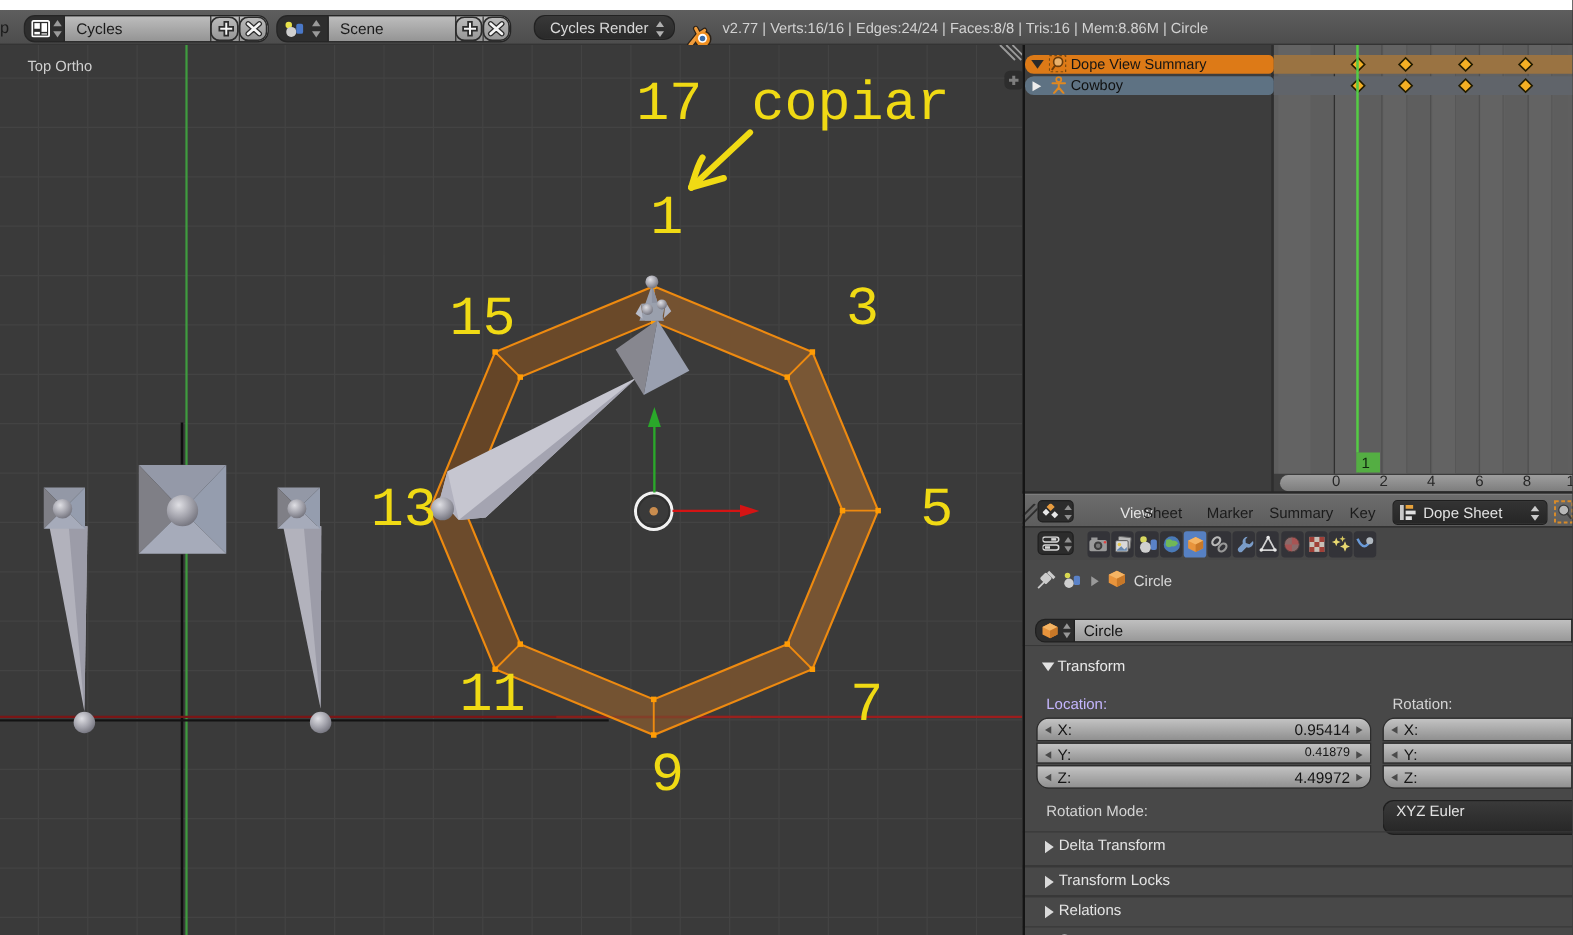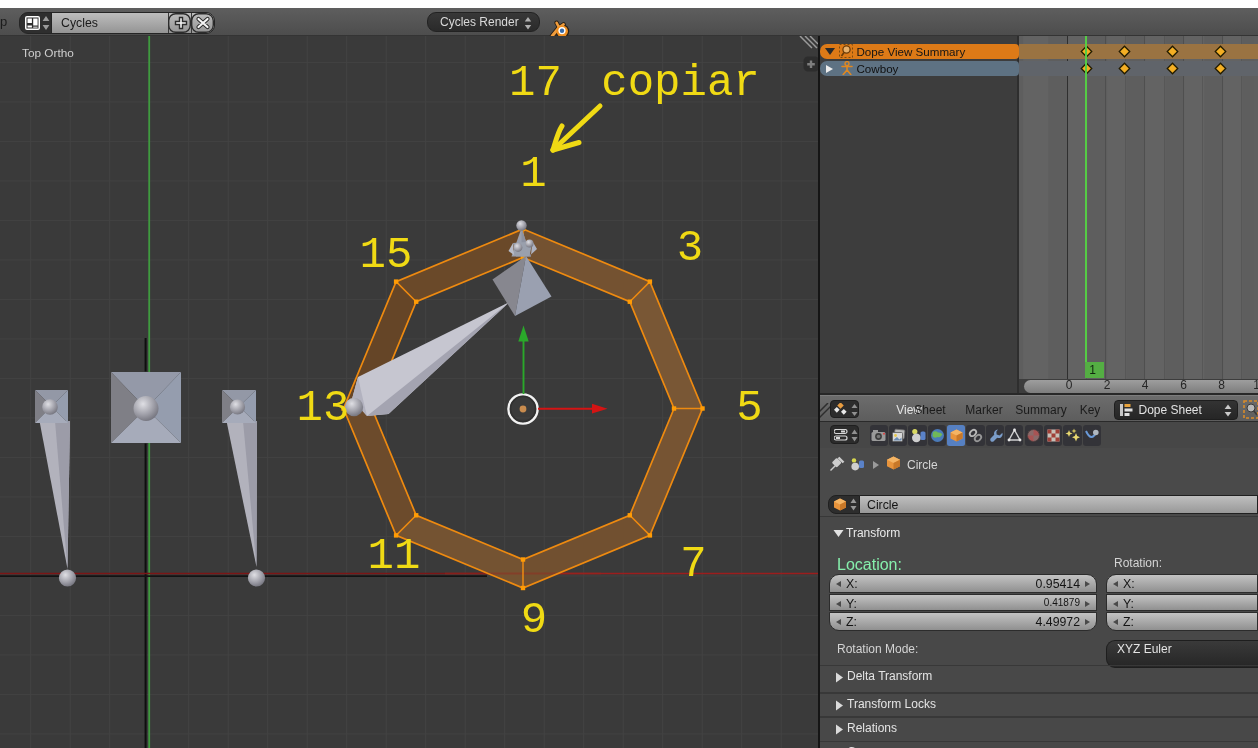--- a/index.html
+++ b/index.html
@@ -34,38 +34,60 @@
       <div class="abs" style="left:171px;top:0;width:23px;height:20px;background:linear-gradient(#bdbdbd,#949494);border-left:1px solid #3a3a3a;"></div>
       <svg class="abs" style="left:148px;top:0;" width="46" height="20">
         <rect x="0.7" y="0.7" width="21.6" height="18.6" rx="7" fill="none" stroke="#2c2c2c" stroke-width="1.4"></rect>
         <rect x="23.7" y="0.7" width="21.6" height="18.6" rx="7" fill="none" stroke="#2c2c2c" stroke-width="1.4"></rect>
         <path d="M11.5 4.5 v4 h-4 v3 h4 v4 h3 v-4 h4 v-3 h-4 v-4 Z" fill="#f4f4f4" stroke="#2c2c2c" stroke-width="1.4"></path>
         <path d="M30.5 6 l4.5 4 m0 0 l4.5 4 m-9 0 l4.5 -4 m0 0 l4.5 -4" stroke="#2c2c2c" stroke-width="4.2" stroke-linecap="round"></path>
         <path d="M30.5 6 l4.5 4 m0 0 l4.5 4 m-9 0 l4.5 -4 m0 0 l4.5 -4" stroke="#f4f4f4" stroke-width="2.2" stroke-linecap="round"></path>
       </svg>
     </div>
 
+    <div class="abs" style="left:221px;top:4px;width:186px;height:20px;border-radius:9px;border:1px solid #252525;background:#2e2e2e;overflow:hidden;">
+      <svg class="abs" style="left:5px;top:3px;" width="18" height="14">
+        <circle cx="4" cy="4" r="2.6" fill="#e8e24a"></circle>
+        <circle cx="6" cy="9.5" r="4" fill="#cfcfcf"></circle>
+        <rect x="10" y="3" width="5.5" height="8" rx="1.5" fill="#4a78c8"></rect>
+      </svg>
+      <svg class="abs" style="left:26px;top:2px;" width="10" height="16">
+          <path d="M5 1 L8.4 6 H1.6 Z" fill="#9a9a9a"></path>
+          <path d="M5 15 L8.4 10 H1.6 Z" fill="#9a9a9a"></path>
+        </svg>
+      <div class="abs" style="left:40px;top:0;width:102px;height:20px;background:linear-gradient(#bdbdbd,#949494);border-left:1px solid #252525;color:#1a1a1a;font-size:12.3px;line-height:20px;padding-left:9px;box-sizing:border-box;">Scene</div>
+      <div class="abs" style="left:142px;top:0;width:22px;height:20px;background:linear-gradient(#bdbdbd,#949494);border-left:1px solid #3a3a3a;"></div>
+      <div class="abs" style="left:164px;top:0;width:22px;height:20px;background:linear-gradient(#bdbdbd,#949494);border-left:1px solid #3a3a3a;"></div>
+      <svg class="abs" style="left:142px;top:0;" width="44" height="20">
+        <rect x="0.7" y="0.7" width="20.6" height="18.6" rx="7" fill="none" stroke="#2c2c2c" stroke-width="1.4"></rect>
+        <rect x="22.7" y="0.7" width="20.6" height="18.6" rx="7" fill="none" stroke="#2c2c2c" stroke-width="1.4"></rect>
+        <path d="M10.5 4.5 v4 h-4 v3 h4 v4 h3 v-4 h4 v-3 h-4 v-4 Z" fill="#f4f4f4" stroke="#2c2c2c" stroke-width="1.4"></path>
+        <path d="M28.5 6 l4.5 4 m0 0 l4.5 4 m-9 0 l4.5 -4 m0 0 l4.5 -4" stroke="#2c2c2c" stroke-width="4.2" stroke-linecap="round"></path>
+        <path d="M28.5 6 l4.5 4 m0 0 l4.5 4 m-9 0 l4.5 -4 m0 0 l4.5 -4" stroke="#f4f4f4" stroke-width="2.2" stroke-linecap="round"></path>
+      </svg>
+    </div>
 
     <div class="abs" style="left:427px;top:4px;width:113px;height:20px;border-radius:9px;border:1px solid #222;background:linear-gradient(#383838,#2a2a2a);color:#d9d9d9;font-size:12px;line-height:19.5px;padding-left:12px;box-sizing:border-box;">Cycles Render
       <svg class="abs" style="right:6px;top:2px;" width="10" height="16">
           <path d="M5 2 L8.2 6.5 H1.8 Z" fill="#b0b0b0"></path>
           <path d="M5 14.5 L8.2 10 H1.8 Z" fill="#b0b0b0"></path>
         </svg>
     </div>
 
     <svg class="abs" style="left:549px;top:12px;" width="22" height="20" viewBox="0 0 22 20">
       <path d="M3.2 16 L10 7.5" stroke="#2a2118" stroke-width="5" stroke-linecap="round"></path>
       <path d="M10 7.5 L7.6 2.8 M10 7.5 L14.6 4.4" stroke="#2a2118" stroke-width="4.4" stroke-linecap="round"></path>
       <circle cx="13.2" cy="11.2" r="7" fill="#2a2118"></circle>
       <path d="M3.2 16 L10 7.5" stroke="#f09c3c" stroke-width="3" stroke-linecap="round"></path>
       <path d="M10 7.5 L7.6 2.8 M10 7.5 L14.6 4.4" stroke="#f09c3c" stroke-width="2.6" stroke-linecap="round"></path>
       <circle cx="13.2" cy="11.2" r="5.8" fill="#ef8f20"></circle>
       <circle cx="13.0" cy="10.6" r="3.6" fill="#ffffff"></circle>
       <circle cx="13.0" cy="10.8" r="2.2" fill="#3a6ba5"></circle>
     </svg>
+    <div class="abs" style="left:578px;top:7.5px;color:#d2d2d2;font-size:11.7px;">v2.77 | Verts:16/16 | Edges:24/24 | Faces:8/8 | Tris:16 | Mem:8.86M | Circle</div>
   </div>
 
   <svg class="abs" id="vp" style="left:0;top:36px;" width="818" height="712" viewBox="0 36 818 712">
 <defs>
 <radialGradient id="sph" cx="0.38" cy="0.32" r="0.75">
  <stop offset="0" stop-color="#dfdfe4"></stop>
           <stop offset="0.55" stop-color="#a2a2ab"></stop>
           <stop offset="1" stop-color="#6e6e78"></stop>
 </radialGradient>
 </defs>
@@ -395,21 +417,21 @@
           <path d="M4.5 13.5 L7.5 9 H1.5 Z" fill="#989898"></path>
         </svg>
  <div class="abs" style="left:32px;top:0;width:398px;height:19.5px;background:linear-gradient(#bfbfbf,#989898);border:1px solid #202020;border-left:none;box-sizing:border-box;color:#141414;font-size:12.3px;line-height:18.5px;padding-left:7px;">Circle</div>
 </div>
 <div class="abs" style="left:0;top:479.5px;width:440px;height:1.5px;background:#383838;"></div>
 <div class="abs" style="left:0;top:481px;width:440px;height:267px;background:#484848;"></div>
 <svg class="abs" style="left:15px;top:493px;" width="11" height="9">
         <path d="M0.5 1 H10.5 L5.5 8 Z" fill="#e2e2e2"></path>
       </svg>
 <div class="abs" style="left:28px;top:490px;font-size:12px;color:#eaeaea;">Transform</div>
-<div class="abs" style="left:19px;top:520px;font-size:16px;color:#86efac;">Location:</div>
+<div class="abs" style="left:19px;top:520px;font-size:12px;color:#c4b5fd;">Location:</div>
 <div class="abs" style="left:296px;top:520px;font-size:12px;color:#d4d4d4;">Rotation:</div>
 <div class="abs" style="left:11px;top:537.5px;width:268px;height:19.5px;background:linear-gradient(#c3c3c3,#909090);border:1px solid #2c2c2c;border-radius:10px 10px 0 0;box-sizing:border-box;">
  <svg class="abs" style="left:5px;top:5.5px;" width="7" height="8">
           <path d="M6 1 L1 4 L6 7 Z" fill="#4a4a4a"></path>
         </svg>
  <div class="abs" style="left:16px;top:2px;font-size:12.3px;color:#141414;">X:</div>
  <div class="abs" style="right:16px;top:2px;font-size:12.3px;color:#141414;">0.95414</div>
         <svg class="abs" style="right:5px;top:5.5px;" width="7" height="8">
           <path d="M1 1 L6 4 L1 7 Z" fill="#4a4a4a"></path>
         </svg>

